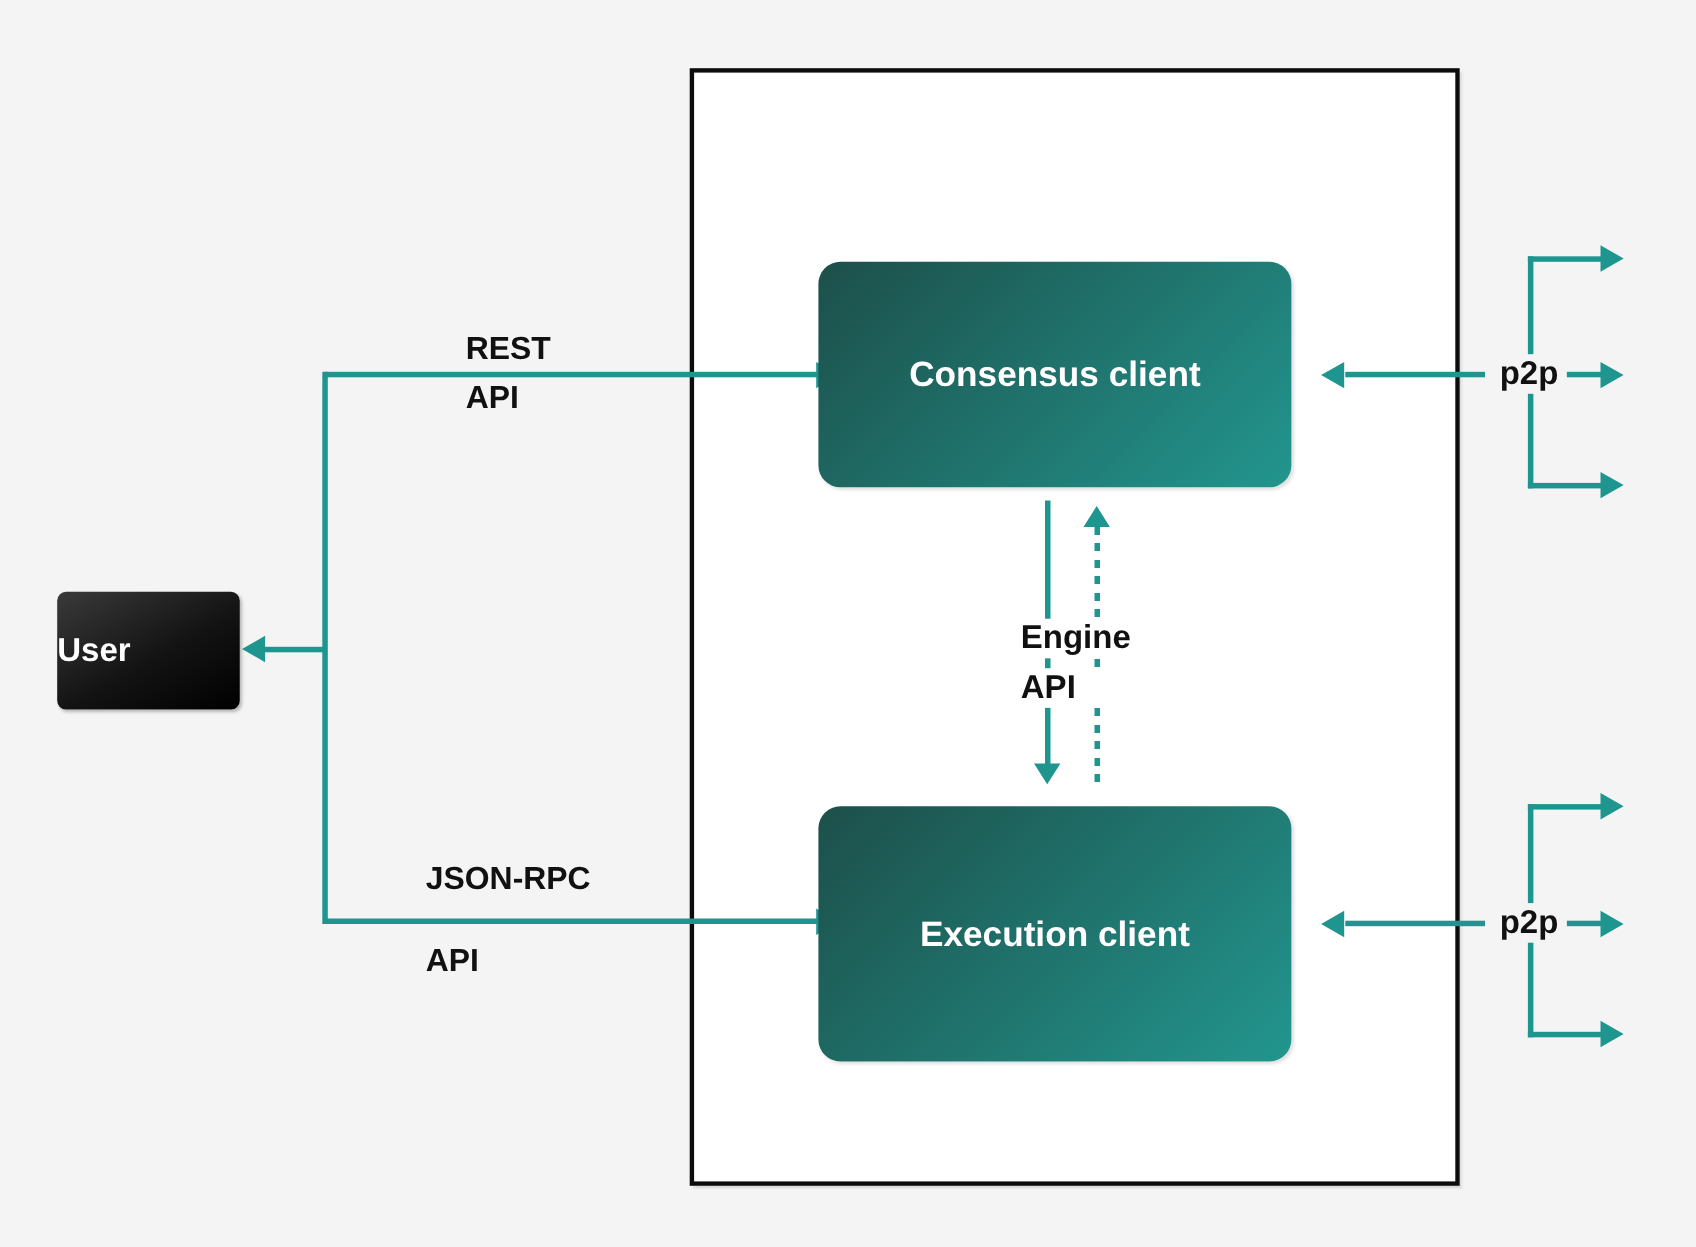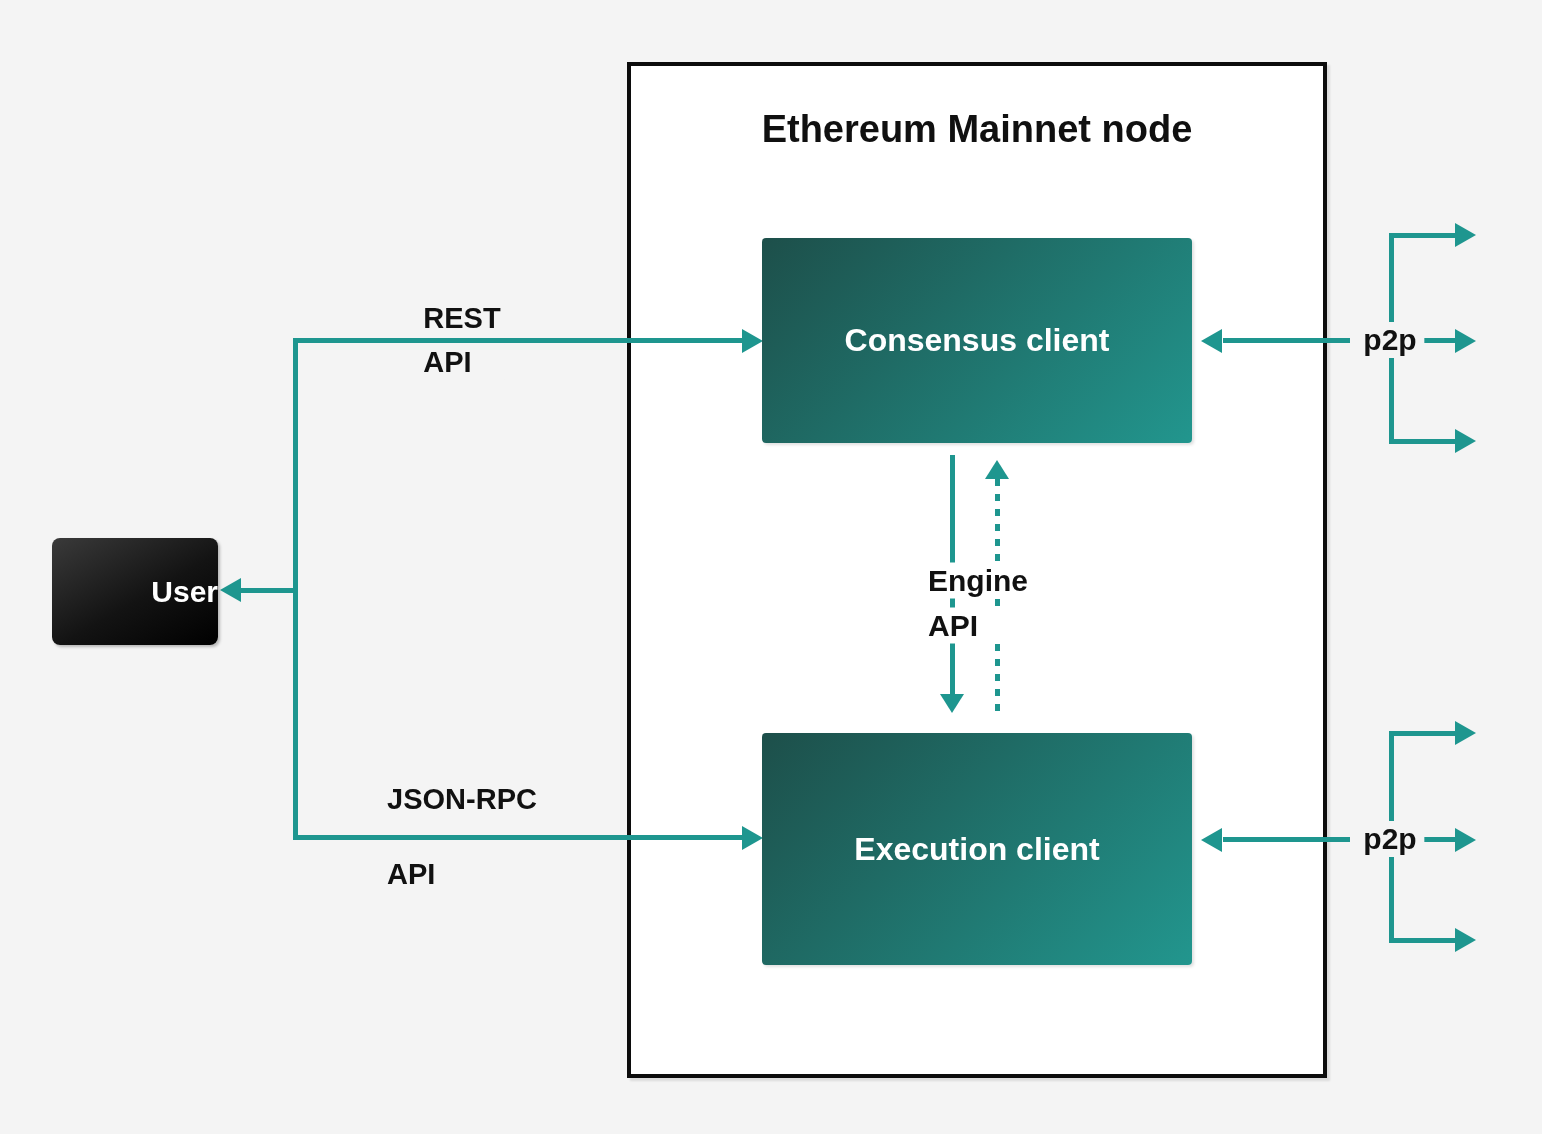--- a/index.html
+++ b/index.html
@@ -31,35 +31,35 @@
     box-shadow:3px 3px 2px rgba(0,0,0,0.10);
     z-index:0;
   }
   .node-title{
     position:absolute;left:627px;top:108px;width:700px;
     text-align:center;
     font-size:38px;font-weight:bold;color:#101010;
     z-index:1;
   }
   .client-box{
-    position:absolute;left:762px;width:430px;
+    position:absolute;left:744px;width:430px;
     background:linear-gradient(135deg,var(--client-grad-a) 0%,var(--client-grad-b) 100%);
-    border-radius:4px;
+    border-radius:20px;
     display:flex;align-items:center;justify-content:center;
     color:var(--box-text);font-size:32px;font-weight:bold;
     box-shadow:2px 2px 3px rgba(0,0,0,0.12);
     z-index:2;
   }
   .consensus{top:238px;height:205px;}
   .execution{top:733px;height:232px;}
   .user-box{
     position:absolute;left:52px;top:538px;width:166px;height:107px;
     background:linear-gradient(150deg,var(--user-grad-a) 0%,#131313 55%,var(--user-grad-b) 100%);
     border-radius:8px;
-    display:flex;align-items:center;justify-content:flex-end;
+    display:flex;align-items:center;justify-content:flex-start;
     color:var(--box-text);font-size:30px;font-weight:bold;
     box-shadow:2px 2px 3px rgba(0,0,0,0.25);
     z-index:2;
   }
   
   .line{position:absolute;background:var(--teal);z-index:1;}
   .dashed-v{
     position:absolute;width:5px;z-index:1;
     background:repeating-linear-gradient(to bottom,var(--teal) 0 7px,transparent 7px 15px);
   }
@@ -80,21 +80,20 @@
   .edge-label>span{background:var(--canvas-bg);padding:1px 4px;}
   .edge-label.on-white>span{background:var(--node-bg);}
   .edge-label.single>span{padding:1px 8px;}
 </style>
 </head>
 <body>
 
 <div class="canvas">
 
   <div class="node-box"></div>
-  <div class="node-title">Ethereum Mainnet node</div>
 
   <div class="line" style="left:295px;top:338px;width:449px;height:5px;"></div>
   <div class="ah ah-right" style="left:742px;top:329px;"></div>
 
   <div class="line" style="left:295px;top:835px;width:449px;height:5px;"></div>
   <div class="ah ah-right" style="left:742px;top:826px;"></div>
 
   <div class="line" style="left:293px;top:338px;width:5px;height:502px;"></div>
 
   <div class="line" style="left:240px;top:588px;width:56px;height:5px;"></div>

